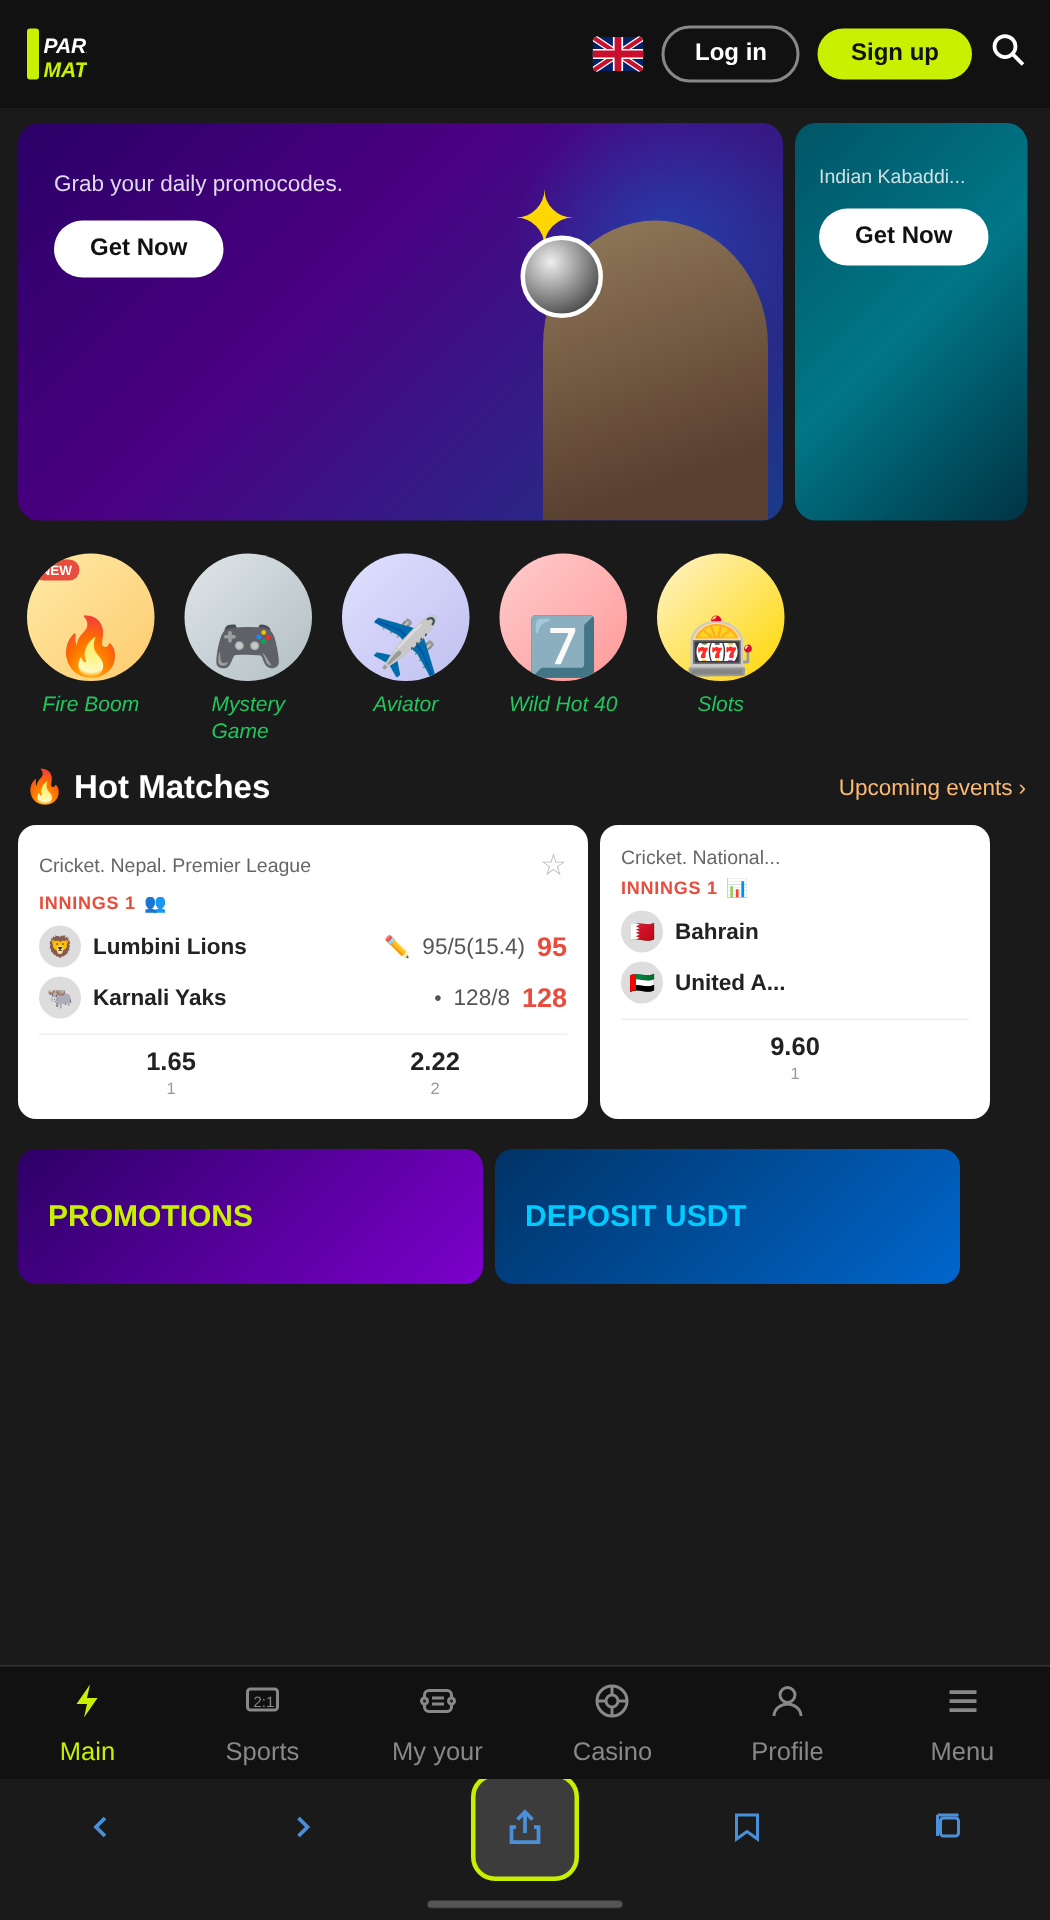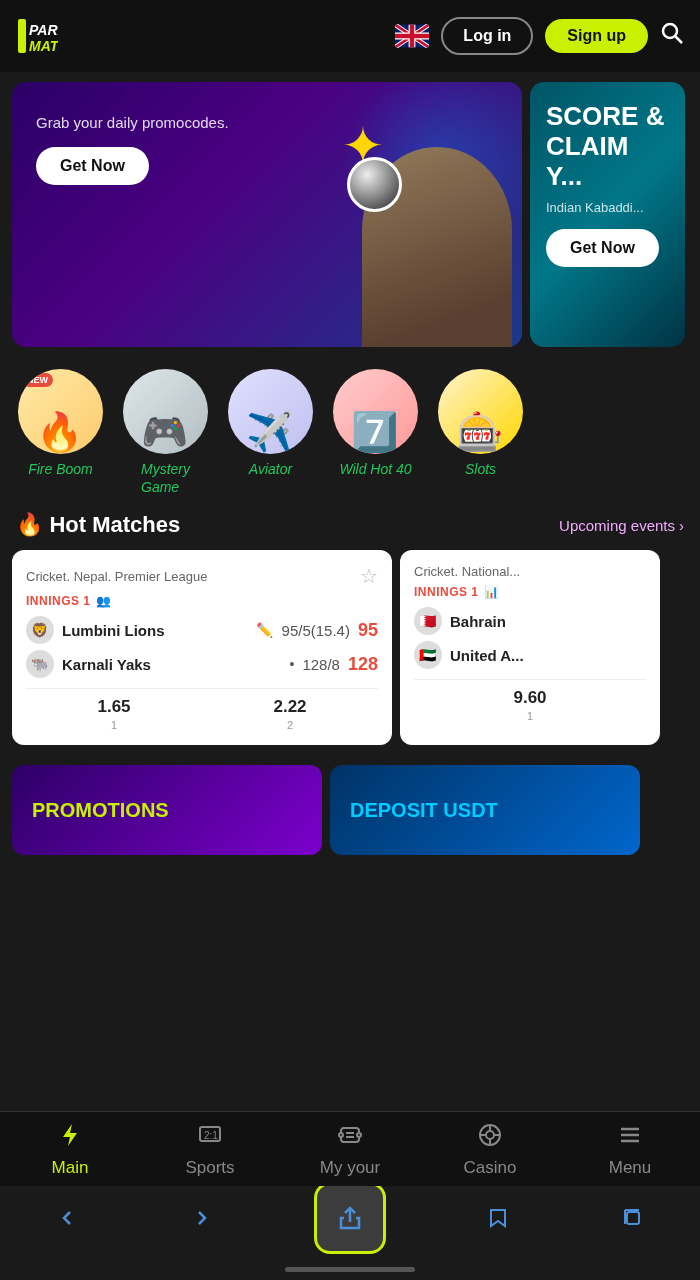--- a/index.html
+++ b/index.html
@@ -189,21 +189,21 @@
     }
     .section-title {
       color: #fff;
       font-size: 22px;
       font-weight: 800;
       display: flex;
       align-items: center;
       gap: 6px;
     }
     .upcoming-link {
-      color: #f0abfc;
+      color: #fdba74;
       font-size: 15px;
       cursor: pointer;
       display: flex;
       align-items: center;
       gap: 4px;
     }
 
     
     .matches-container {
       display: flex;
@@ -481,21 +481,20 @@
     <div style="position:absolute;right:0;bottom:0;width:190px;height:240px;overflow:hidden;">
 
       <div style="position:absolute;top:10px;left:10px;color:#FFD700;font-size:50px;z-index:2;">✦</div>
 
       <div style="position:absolute;bottom:0;right:10px;width:150px;height:200px;background:linear-gradient(160deg,#8b7355 10%,#5a4030 80%);border-radius:60% 60% 0 0 / 50% 50% 0 0;"></div>
 
       <div style="position:absolute;top:50px;left:15px;width:55px;height:55px;background:radial-gradient(circle at 35% 30%,#eee,#222);border-radius:50%;border:3px solid #fff;z-index:3;"></div>
     </div>
   </div>
   <div class="banner-side">
-    <div class="banner-side-title">SCORE &amp;<br>CLAIM Y...</div>
     <div class="banner-side-sub">Indian Kabaddi...</div>
     <button class="btn-get-now">Get Now</button>
   </div>
 </div>
 
 <div class="games-row">
 
   <div class="game-item">
     <div class="game-icon-circle fireboom">
       <span class="new-badge">NEW</span>
@@ -664,20 +663,29 @@
       <svg width="26" height="26" viewBox="0 0 26 26" fill="none" stroke="#888" stroke-width="2">
         <circle cx="13" cy="13" r="10"></circle>
         <circle cx="13" cy="13" r="4"></circle>
         <line x1="13" y1="3" x2="13" y2="9"></line>
         <line x1="13" y1="17" x2="13" y2="23"></line>
         <line x1="3" y1="13" x2="9" y2="13"></line>
         <line x1="17" y1="13" x2="23" y2="13"></line>
       </svg>
     </span>
     <span class="nav-label">Casino</span>
+  </div>
+  <div class="nav-item">
+    <span class="nav-icon">
+      <svg width="26" height="26" viewBox="0 0 26 26" fill="none" stroke="#888" stroke-width="2">
+        <circle cx="13" cy="9" r="5"></circle>
+        <path d="M4,23 C4,18 9,15 13,15 C17,15 22,18 22,23"></path>
+      </svg>
+    </span>
+    <span class="nav-label">Profile</span>
   </div>
   <div class="nav-item">
     <span class="nav-icon">
       <svg width="26" height="26" viewBox="0 0 26 26" fill="none" stroke="#888" stroke-width="2.5">
         <line x1="4" y1="7" x2="22" y2="7"></line>
         <line x1="4" y1="13" x2="22" y2="13"></line>
         <line x1="4" y1="19" x2="22" y2="19"></line>
       </svg>
     </span>
     <span class="nav-label">Menu</span>

